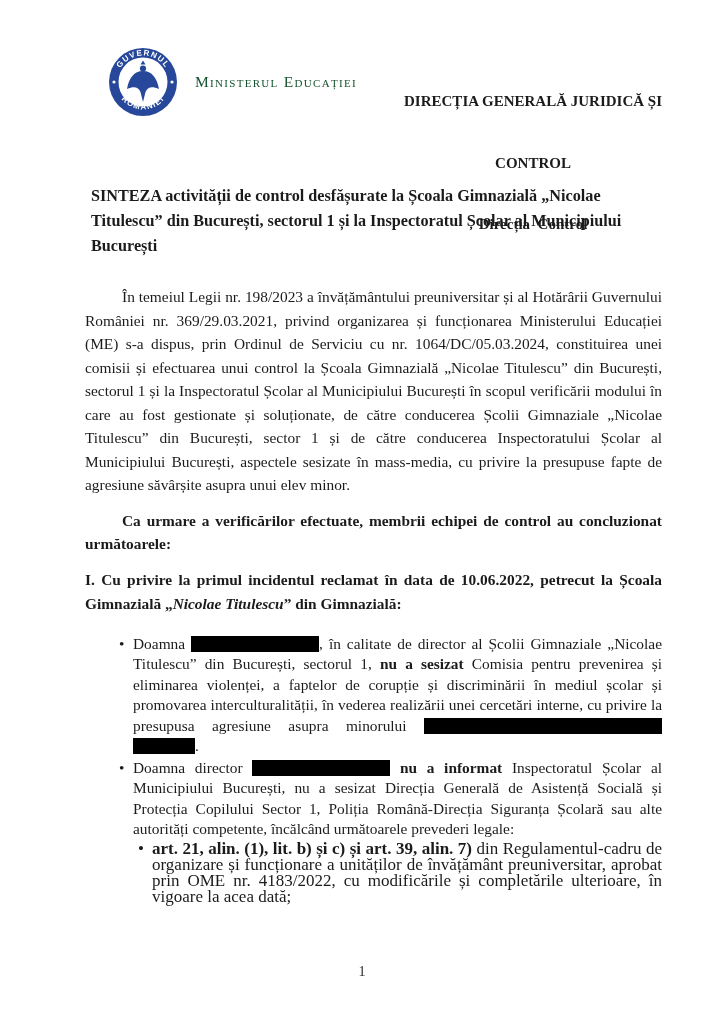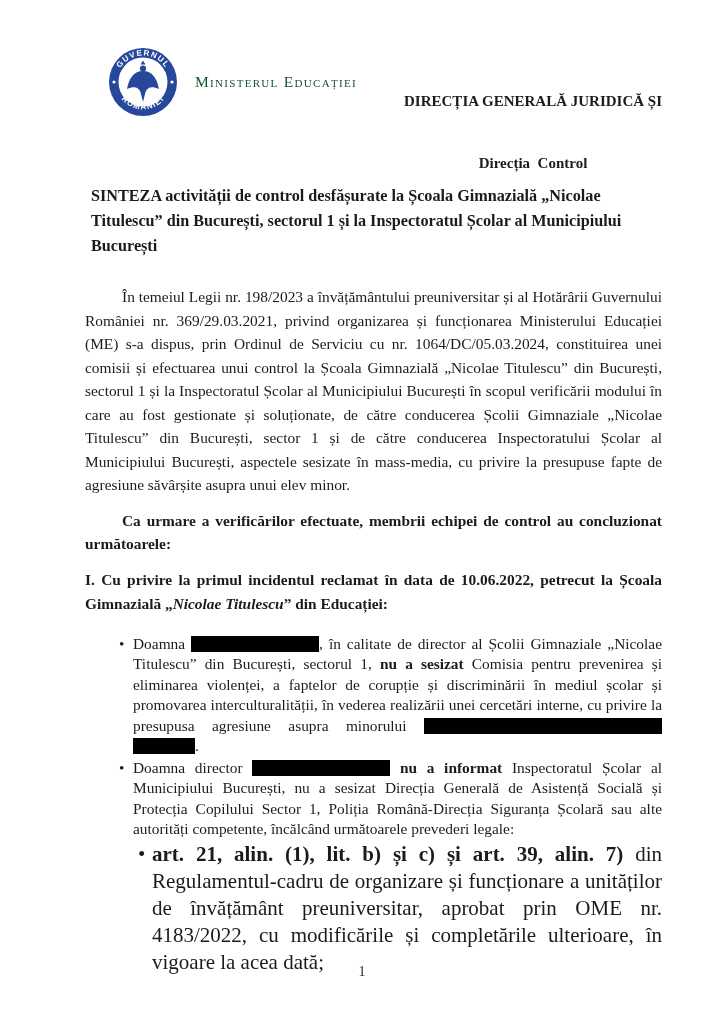--- a/index.html
+++ b/index.html
@@ -33,21 +33,21 @@
   .intro { margin-top:26px; text-indent:37px; }
   .lead  { font-weight:bold; text-indent:37px; }
   .sec-heading { font-size:15.4px; font-weight:bold; line-height:24px;
                  text-align:justify; margin-top:12px; }
   
   .blist { list-style:none; margin-top:18px; padding-left:48px; }
   .bitem { position:relative; font-size:15.4px; line-height:20.5px;
            text-align:justify; margin-top:1px; }
   .bitem::before { content:"\2022"; position:absolute; left:-14px; top:0; }
   .sublist { list-style:none; padding-left:19px; margin-top:1px; }
-  .sitem { position:relative; font-size:21px; line-height:27px; text-align:justify; }
+  .sitem { position:relative; font-size:17px; line-height:16px; text-align:justify; }
   .sitem::before { content:"\2022"; position:absolute; left:-14px; top:0; }
   
   .it { }
   .bd { font-weight:bold; }
   .bdit { font-weight:bold; font-style:italic; }
   .redacted { display:inline-block; background:#000000; height:16px; vertical-align:-3px; }
   
   .pagenum { position:absolute; left:0; right:0; bottom:44px;
              text-align:center; font-size:14px; color:#2a2a2a; }
 </style>
@@ -74,30 +74,31 @@
         <g class="seal-emblem">
           <path d="M36,14.5 l2.5,4 h-5 z"></path>
           <circle cx="36" cy="22.5" r="3.1"></circle>
           <path d="M36,25 C27,25 22,32 20,43 C27,40 31.5,41 33.5,46 L36,56 L38.5,46 C40.5,41 45,40 52,43 C50,32 45,25 36,25 Z"></path>
         </g>
       </svg>
       <span class="ministry">Ministerul Educației</span>
     </div>
     <div class="dept">
       <div class="dept-line">DIRECȚIA GENERALĂ JURIDICĂ ȘI</div>
+      <div class="dept-line">CONTROL</div>
       <div class="dept-line">Direcția  Control</div>
     </div>
   </header>
 
   <h1 class="title">SINTEZA activității de control desfășurate la Școala Gimnazială „Nicolae Titulescu” din București, sectorul 1 și la Inspectoratul Școlar al Municipiului București</h1>
 
   <p class="para intro"><span>În temeiul </span><span class="it">Legii nr. 198/2023 a învățământului preuniversitar</span><span> și al </span><span class="it">Hotărârii Guvernului României nr. 369/29.03.2021</span><span>, privind organizarea și funcționarea Ministerului Educației (ME) s-a dispus, prin Ordinul de Serviciu cu nr. 1064/DC/05.03.2024, constituirea unei comisii și efectuarea unui control la Școala Gimnazială </span><span class="it">„Nicolae Titulescu”</span><span> din București, sectorul 1 și la Inspectoratul Școlar al Municipiului București în scopul verificării modului în care au fost gestionate și soluționate, de către conducerea Școlii Gimnaziale </span><span class="it">„Nicolae Titulescu”</span><span> din București, sector 1 și de către conducerea Inspectoratului Școlar al Municipiului București, aspectele sesizate în mass-media, cu privire la presupuse fapte de agresiune săvârșite asupra unui elev minor.</span></p>
   <p class="para lead"><span class="bd">Ca urmare a verificărilor efectuate, membrii echipei de control au concluzionat următoarele:</span></p>
 
-  <h2 class="sec-heading"><span class="bd">I. Cu privire la primul incidentul reclamat în data de 10.06.2022, petrecut la Școala Gimnazială „</span><span class="bdit">Nicolae Titulescu</span><span class="bd">” din Educației:</span></h2>
+  <h2 class="sec-heading"><span class="bd">I. Cu privire la primul incidentul reclamat în data de 10.06.2022, petrecut la Școala Gimnazială „</span><span class="bdit">Nicolae Titulescu</span><span class="bd">” din Gimnazială:</span></h2>
 
   <ul class="blist">
     <li class="bitem"><span>Doamna </span><span class="redacted" style="width: 128px;"></span><span>, în calitate de director al Școlii Gimnaziale </span><span class="it">„Nicolae Titulescu”</span><span> din București, sectorul 1, </span><span class="bd">nu a sesizat </span><span class="it">Comisia pentru prevenirea și eliminarea violenței, a faptelor de corupție și discriminării în mediul școlar și promovarea interculturalității</span><span>, în vederea realizării unei cercetări interne, cu privire la presupusa agresiune asupra minorului </span><span class="redacted" style="width: 238px;"></span><span> </span><span class="redacted" style="width: 62px;"></span><span>.</span></li>
     <li class="bitem">
       <span><span>Doamna director </span><span class="redacted" style="width: 138px;"></span><span>  </span><span class="bd">nu a informat</span><span> Inspectoratul Școlar al Municipiului București, nu a sesizat Direcția Generală de Asistență Socială și Protecția Copilului Sector 1, Poliția Română-Direcția Siguranța Școlară sau alte autorități competente, încălcând următoarele prevederi legale:</span></span>
       <ul class="sublist">
         <li class="sitem"><span class="bd">art. 21, alin. (1), lit. b) și c) și art. 39, alin. 7)</span><span> din </span><span class="it">Regulamentul-cadru de organizare și funcționare a unităților de învățământ preuniversitar</span><span>, aprobat prin OME nr. 4183/2022, cu modificările și completările ulterioare, în vigoare la acea dată;</span></li>
       </ul>
     </li>
   </ul>

